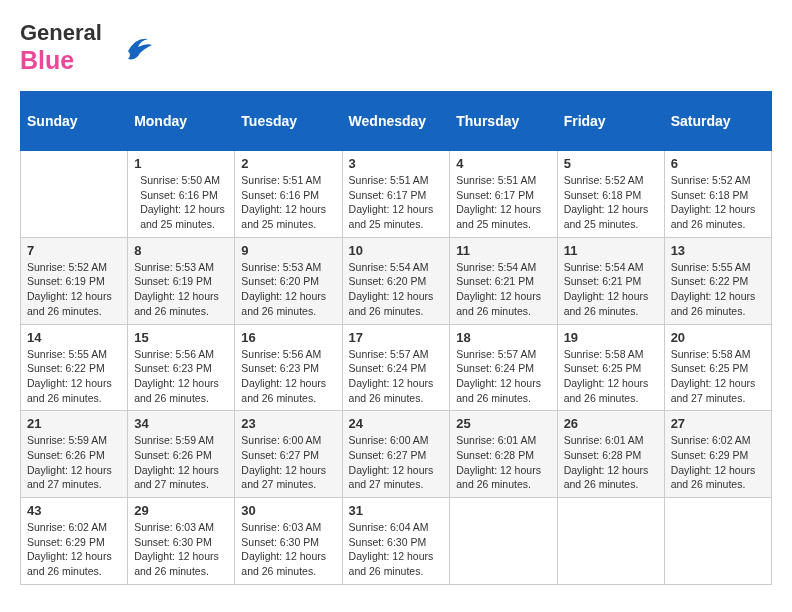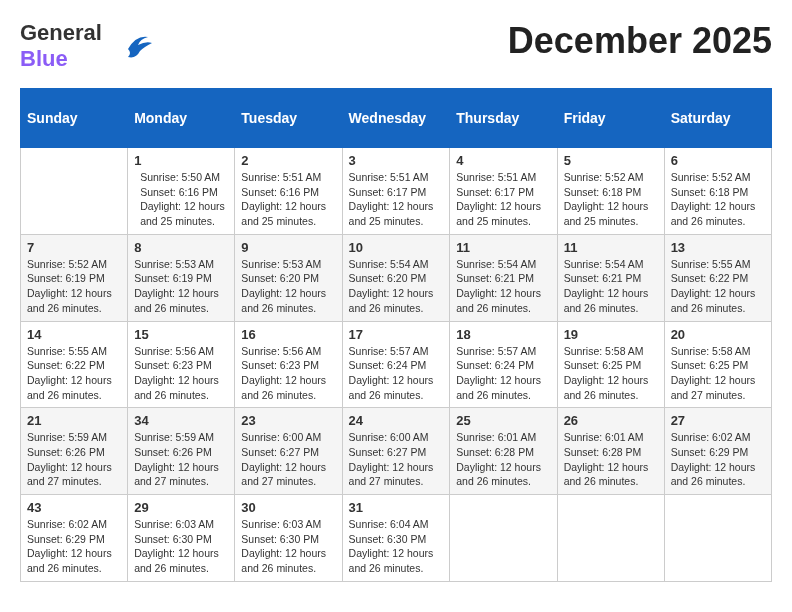--- a/index.html
+++ b/index.html
@@ -81,29 +81,28 @@
     }
   </style>
 </head>
 <body>
 
 <div class="header">
   <div class="logo">
     <div class="logo-row">
       <div>
         <span style="font-size:22px;font-weight:bold;color:#333;">General</span><br>
-        <span style="font-size:22px;font-weight:bold;color:#8b5cf6;">Blue</span>
+        <span style="font-size:25px;font-weight:bold;color:#ec4899;">Blue</span>
       </div>
       <svg width="36" height="30" viewBox="0 0 36 30">
         <path d="M10,18 Q18,4 30,6 Q22,8 20,14 Q28,10 34,12 Q26,16 22,20 Q18,28 10,26 Q14,22 10,18Z" fill="#1565c0"></path>
       </svg>
     </div>
   </div>
   <div class="title-section">
-    <div class="month-title">December 2025</div>
   </div>
 </div>
 
 <table class="calendar">
   <thead>
     <tr>
     <th>Sunday</th>
         <th>Monday</th>
         <th>Tuesday</th>
         <th>Wednesday</th>

